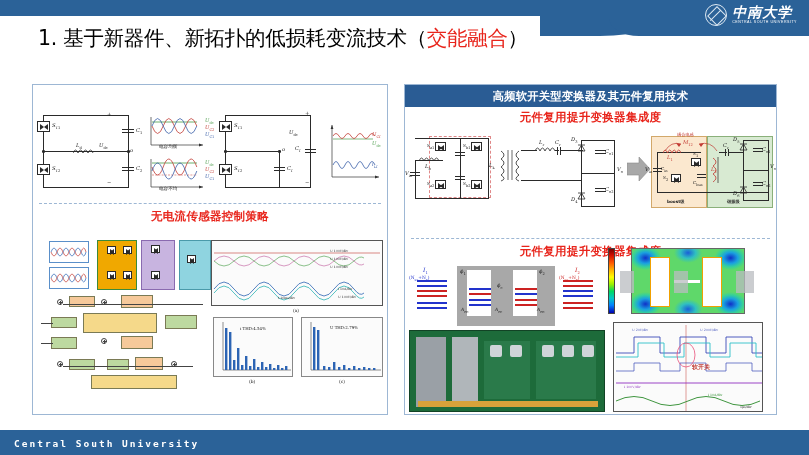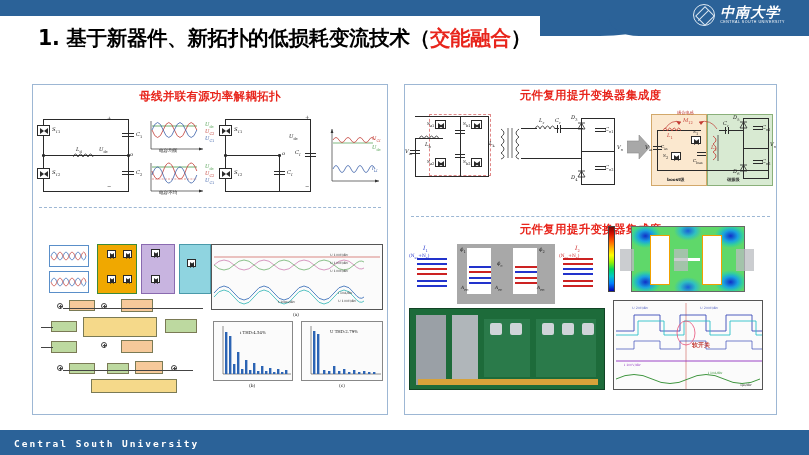--- a/index.html
+++ b/index.html
@@ -24,21 +24,21 @@
     position: absolute; top: 0; right: 0; width: 200px; height: 36px;
     background: #2b6298;
     border-bottom-left-radius: 30px 18px;
   }
   .header-curve {
     position: absolute; top: 14px; left: 540px; width: 130px; height: 22px;
     background: #2b6298;
     border-bottom-right-radius: 70px 22px;
   }
   .logo-wrap {
-    position: absolute; top: 4px; right: 24px;
+    position: absolute; top: 4px; right: 12px;
     display: flex; align-items: center; gap: 5px; z-index: 5;
   }
   .logo-seal {
     width: 22px; height: 22px; border-radius: 50%;
     border: 1.4px solid #dce8f2;
     position: relative; flex: none;
   }
   .logo-seal::before {
     content: ""; position: absolute; left: 4px; top: 4px;
     width: 12px; height: 12px;
@@ -58,21 +58,21 @@
   }
   .logo-en {
     font-size: 3.6px; letter-spacing: 0.5px; margin-top: 2px;
     text-align: center;
   }
 
   
   .slide-title {
     position: absolute; top: 24px; left: 38px;
     font-family: "DejaVu Sans", sans-serif;
-    font-size: 20.5px; font-weight: bold; color: #000000;
+    font-size: 20.5px; font-weight: normal; color: #000000;
     letter-spacing: -0.3px; white-space: nowrap;
   }
   .slide-title .accent { color: #e8251c; }
 
   
   .panel {
     position: absolute; top: 84px; height: 331px;
     border: 1px solid #9db7d4;
     background: #ffffff;
   }
@@ -242,21 +242,20 @@
   </div>
 </div>
 
 <div class="slide-title">
   <span>1. 基于新器件、新拓扑的低损耗变流技术（</span><span class="accent">交能融合</span><span>）</span>
 </div>
 
 <div class="panel panel-left">
   <div class="panel-body">
 
-    <div class="sub-red" style="margin-top:4px">母线并联有源功率解耦拓扑</div>
 
     <div class="fig" id="lt">
 
       <div>
         <div class="wire wh" style="left:10px; top:8px; width:86px;"></div>
         <div class="wire wh" style="left:10px; top:80px; width:86px;"></div>
         <div class="wire wv" style="left:10px; top:8px; height:72px;"></div>
         <div class="wire wv" style="left:95px; top:8px; height:72px;"></div>
         <div class="wire wh" style="left:10px; top:44px; width:85px;"></div>
         <div class="node" style="left:9px; top:43px;"></div>
@@ -349,20 +348,21 @@
           <path d="M4 13 q3 -5 6 0 q3 5 6 0 q3 -5 6 0 q3 5 6 0 q3 -5 6 0 q3 5 6 0 q3 -5 6 0" fill="none" stroke="#c23b33" stroke-width="0.8"></path>
           <path d="M4 42 q3 -7 6 0 q3 7 6 0 q3 -7 6 0 q3 7 6 0 q3 -7 6 0 q3 7 6 0 q3 -7 6 0" fill="none" stroke="#3a5fa8" stroke-width="0.8"></path>
         </svg>
         <div class="lbl" style="left:339px; top:24px; color:#c23b33"><i>U</i><sub>Cf</sub></div>
         <div class="lbl" style="left:339px; top:33px; color:#4a9c4a"><i>U</i><sub>dc</sub></div>
         <div class="lbl" style="left:339px; top:54px; color:#3a5fa8"><i>i</i><sub>Lf</sub></div>
       </div>
     </div>
 
     <div class="dash-div" style="position:absolute; top:118px; left:2px; right:2px;"></div>
+    <div class="sub-red" style="position:absolute; top:124px; left:0; right:0;">无电流传感器控制策略</div>
 
     <div class="fig" id="lb">
 
       <div>
         <div class="blk blk-w" style="left:14px; top:4px; width:40px; height:22px; border-color:#5a8fc9;">
           <svg width="38" height="20">
               <path d="M1 10 q3 -8 6 0 q3 8 6 0 q3 -8 6 0 q3 8 6 0 q3 -8 6 0 q3 8 5 0" fill="none" stroke="#2c64b4" stroke-width="0.7"></path>
               <path d="M1 10 q3 8 6 0 q3 -8 6 0 q3 8 6 0 q3 -8 6 0 q3 8 6 0 q3 -8 5 0" fill="none" stroke="#c23b33" stroke-width="0.7"></path>
             </svg>
         </div>
@@ -469,20 +469,21 @@
           <rect x="71" y="50" width="2.4" height="2" fill="#2c64b4"></rect>
         </svg>
         <div class="lbl" style="left:28px; top:7px; font-size:4px;">U THD:2.79%</div>
       </div>
       <div class="lbl" style="left:304px; top:142px; font-size:4.4px;">(c)</div>
     </div>
   </div>
 </div>
 
 <div class="panel panel-right">
+  <div class="panel-head">高频软开关型变换器及其元件复用技术</div>
   <div class="panel-body">
 
     <div class="sub-red" style="margin-top:3px">元件复用提升变换器集成度</div>
 
     <div class="fig" id="rt">
 
       <div>
         <div class="blk" style="left:24px; top:6px; width:62px; height:62px; background:transparent; border:0.7px dashed #e08888;"></div>
         <div class="wire wh" style="left:10px; top:8px; width:74px;"></div>
         <div class="wire wh" style="left:10px; top:68px; width:74px;"></div>

